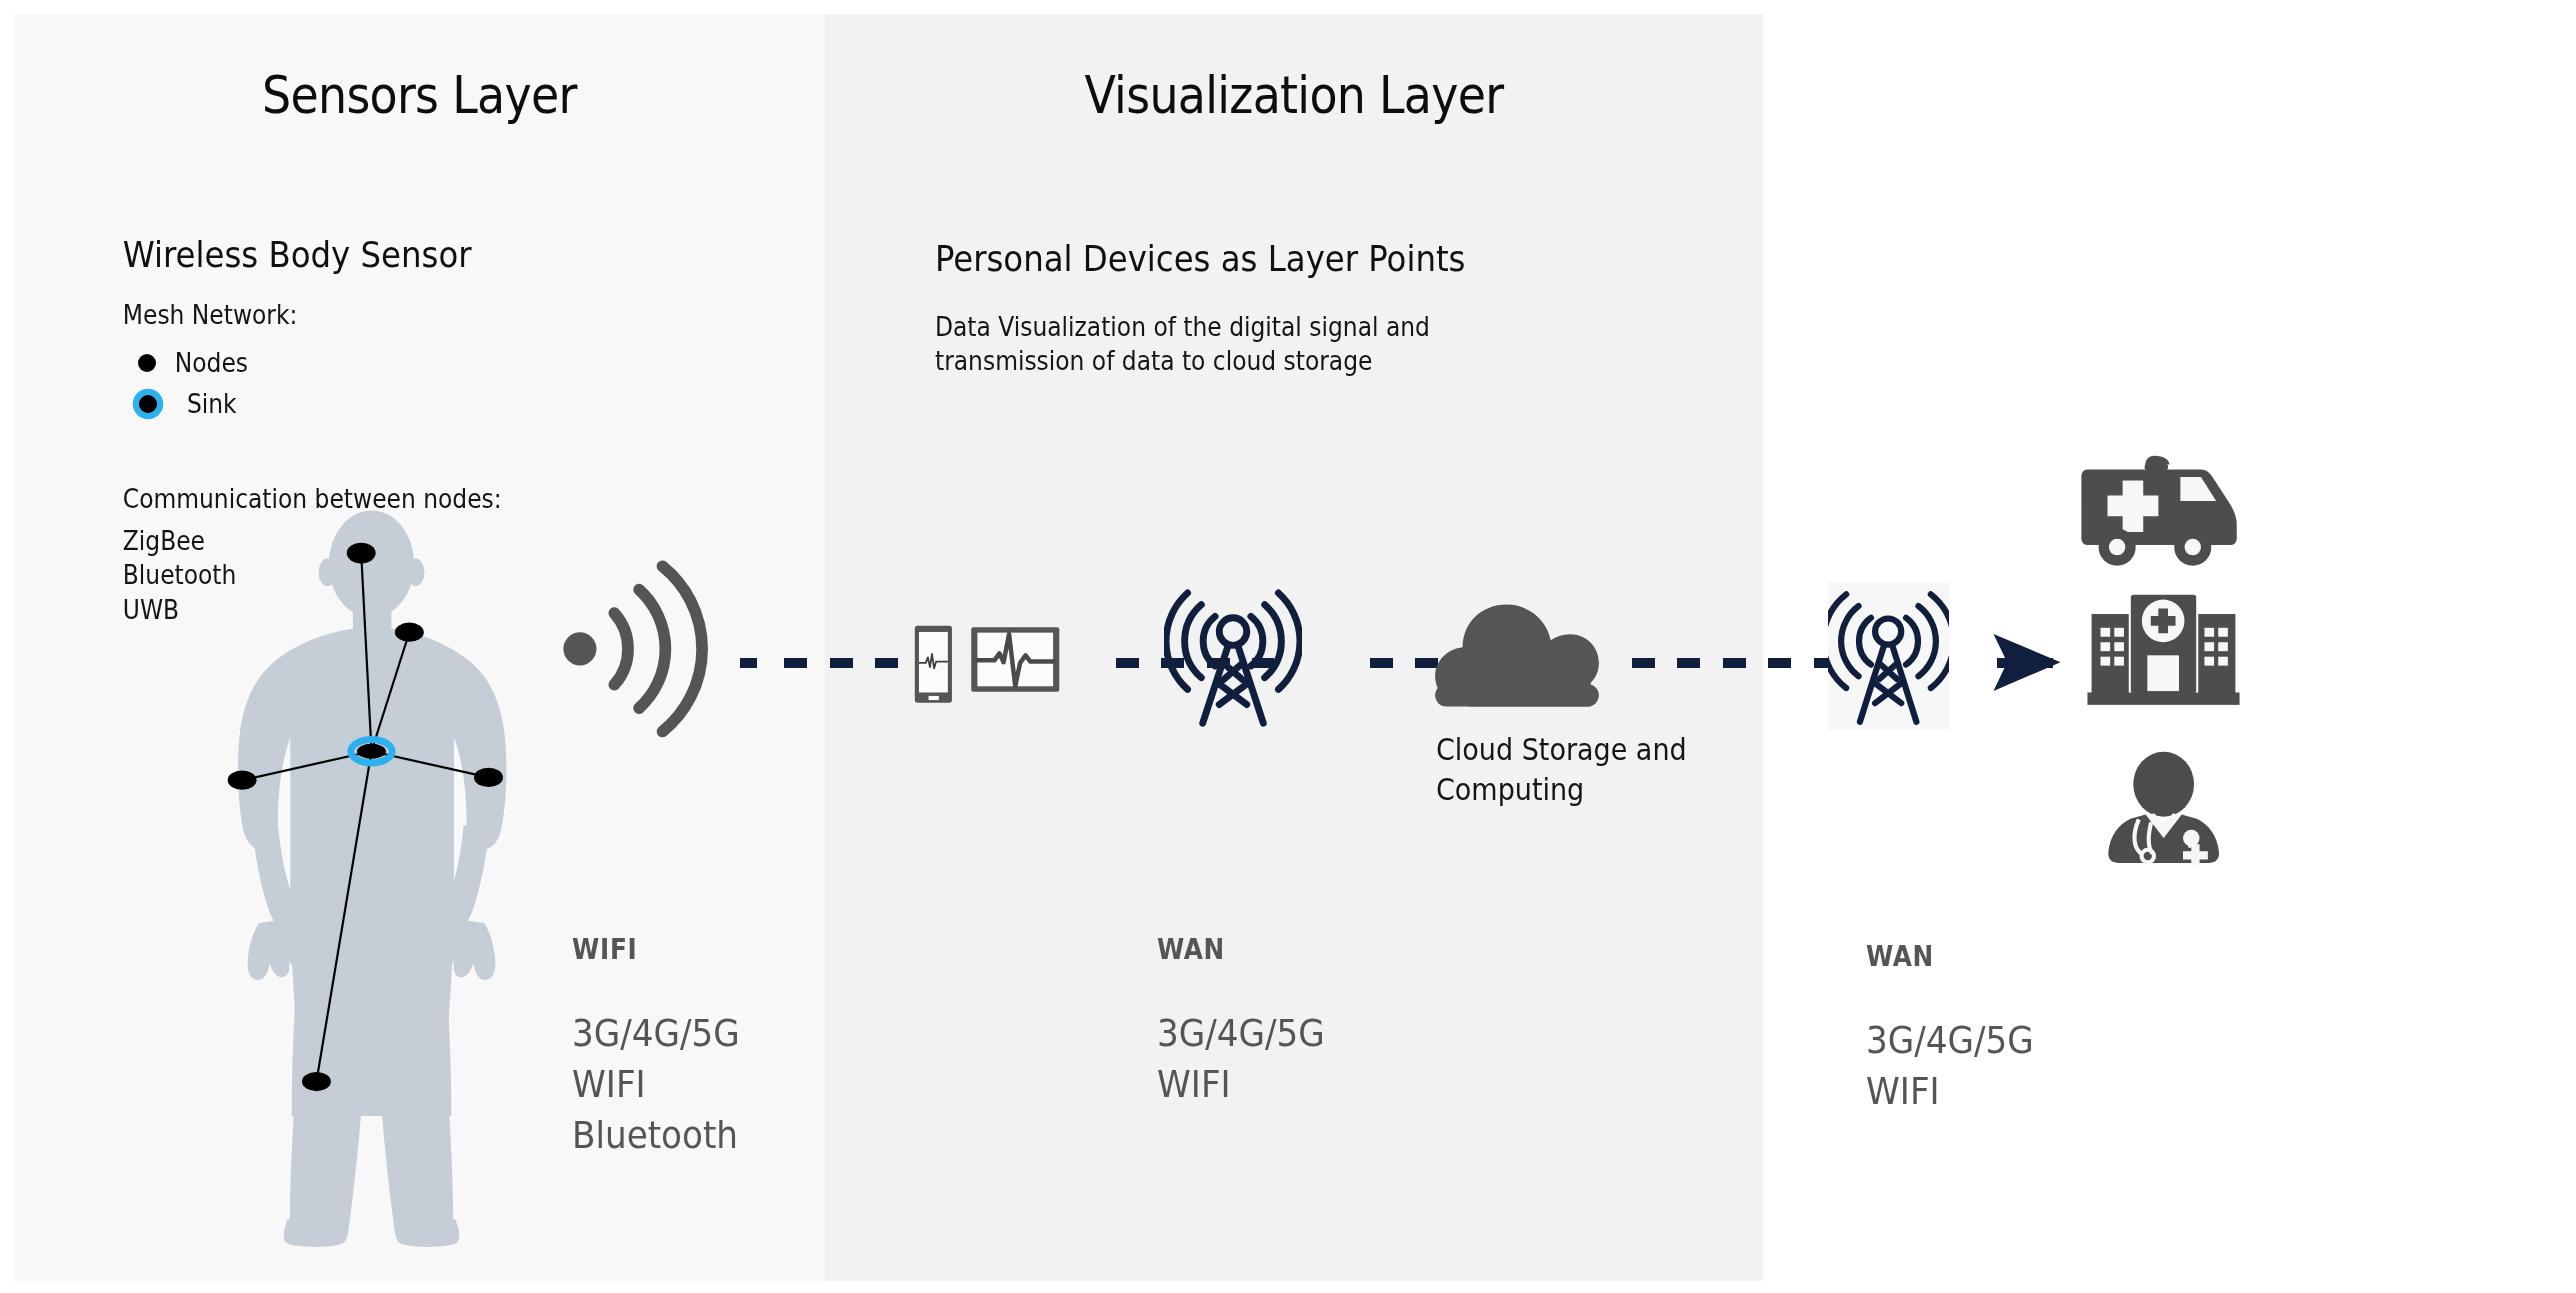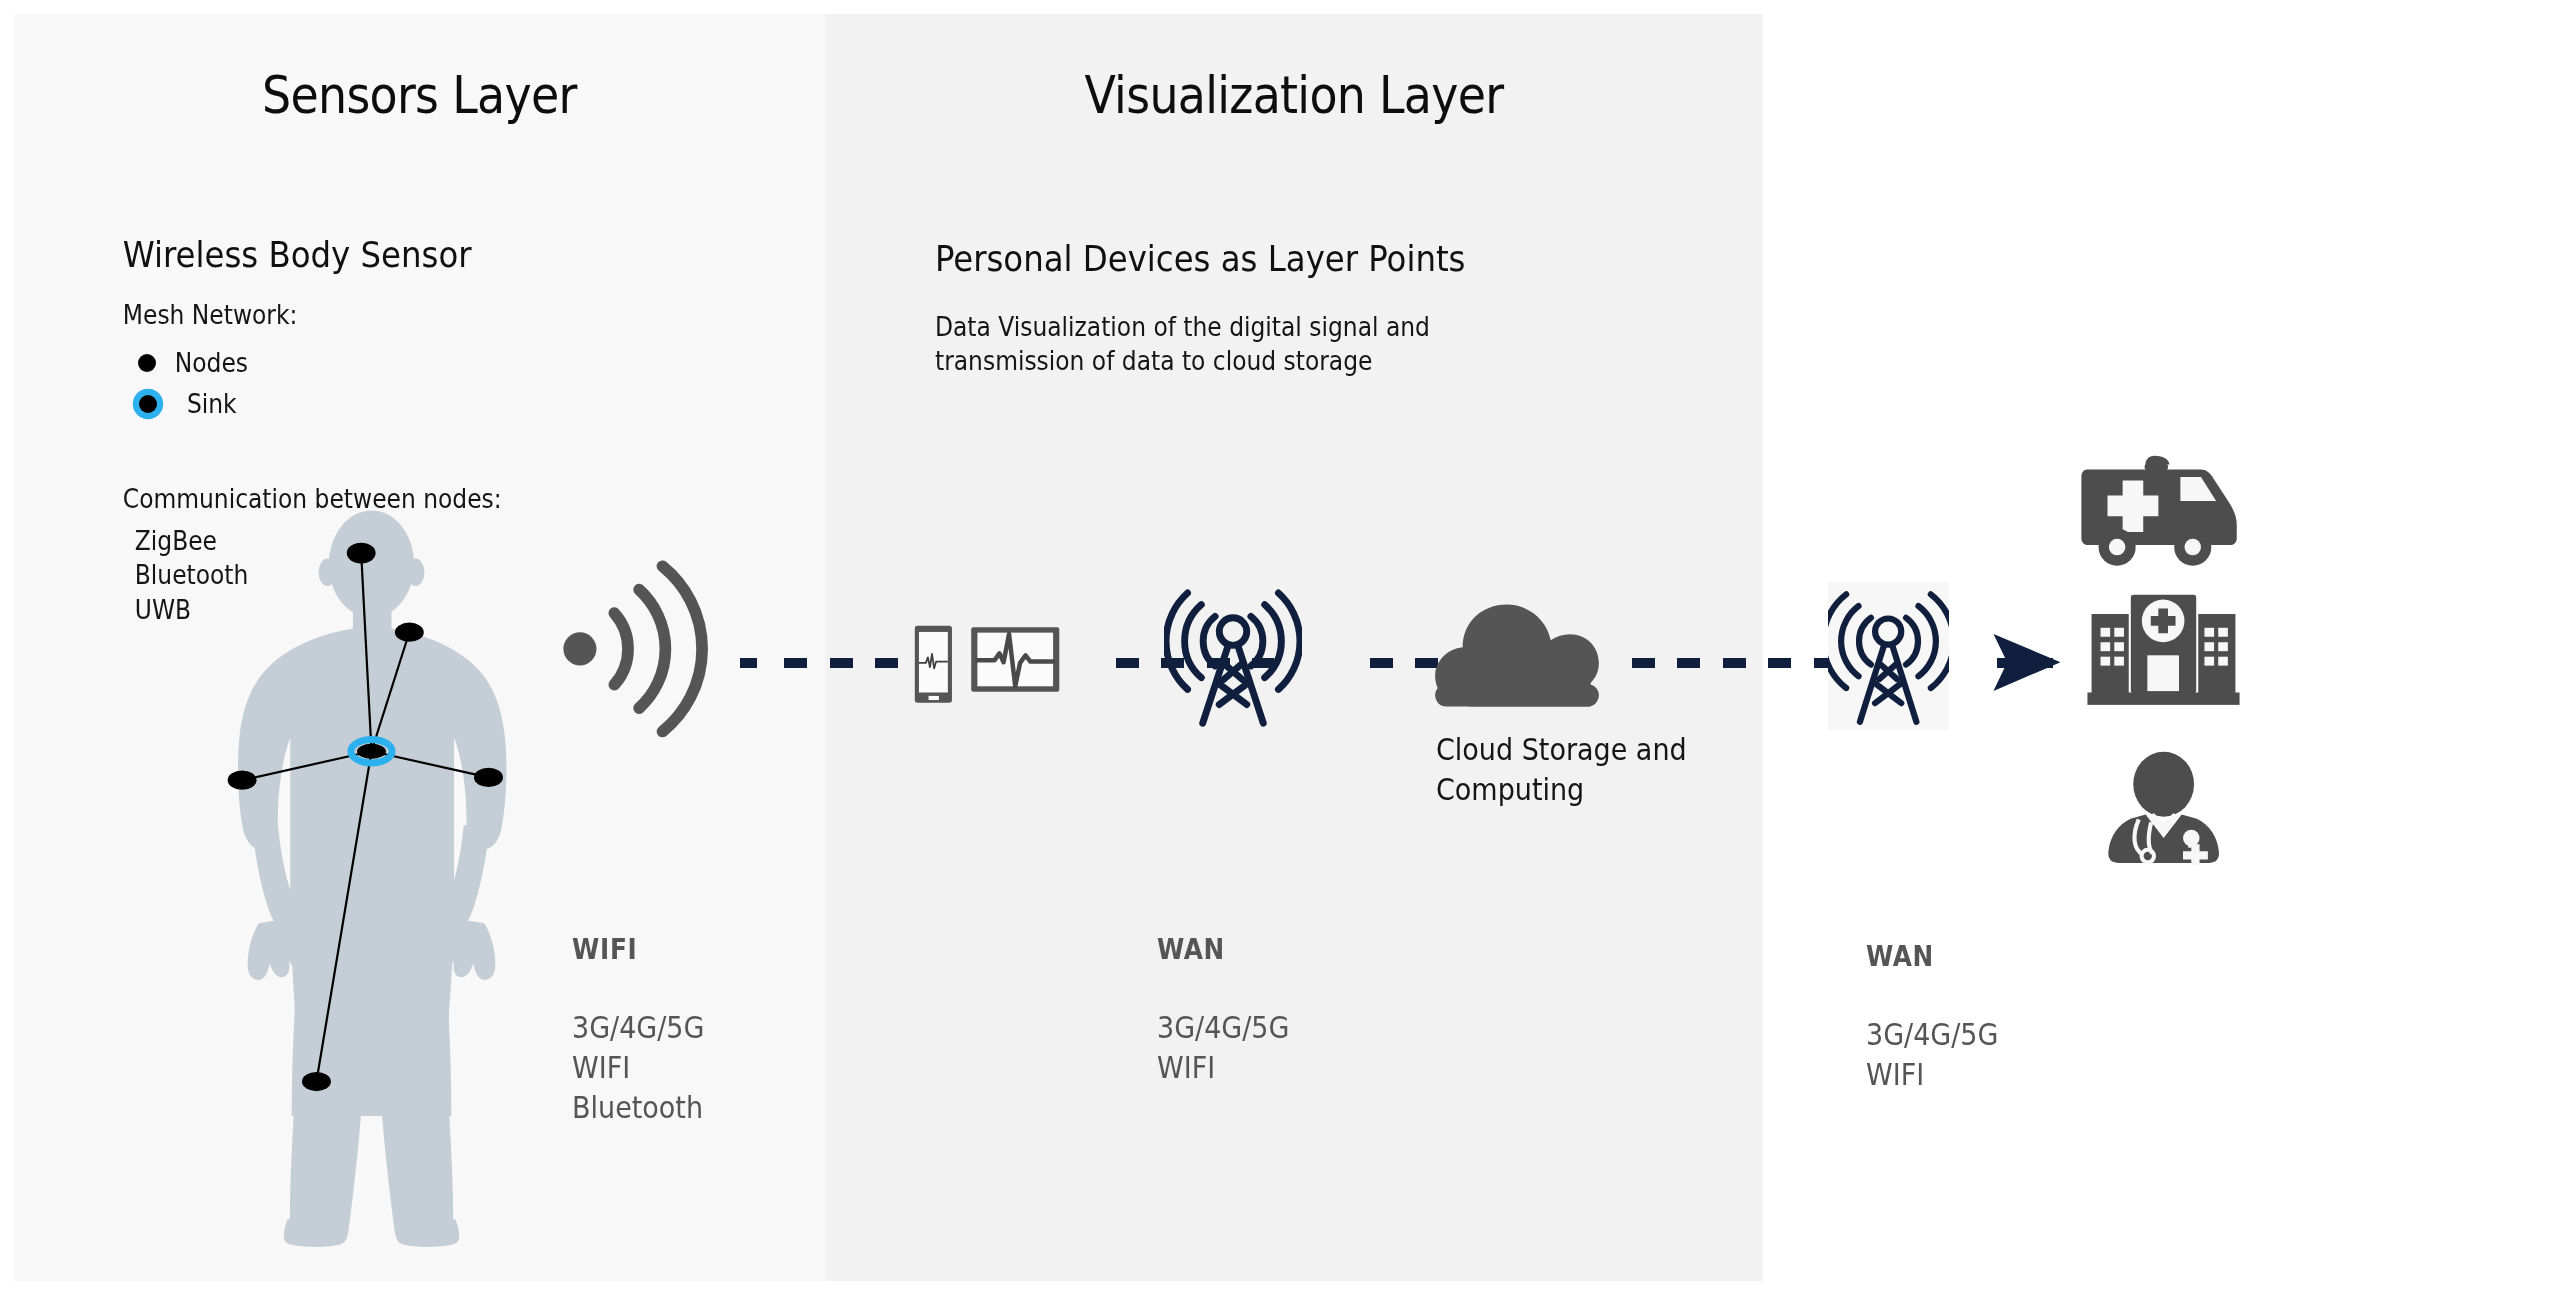--- a/index.html
+++ b/index.html
@@ -31,27 +31,27 @@
   #wbs-title{left:109px;top:220px;}
   #mesh-label{left:109px;top:284px;}
   .bullet-row{position:absolute;display:flex;align-items:center;}
   #bullet-nodes{left:124px;top:334px;}
   #bullet-sink{left:124px;top:375px;gap:9px;}
   .bullet-dot{width:18px;height:18px;border-radius:50%;background:#000;margin-right:19px;flex:0 0 auto;}
   .bullet-dot.sink{background:#000;box-shadow:0 0 0 6.2px #2cb0ee;margin-left:1.4px;margin-right:20.7px;}
   .bullet-label{font-size:26px;color:#151515;
     font-family:"DejaVu Sans Condensed","Liberation Sans",sans-serif;}
   #comm-label{left:109px;top:468px;}
-  #comm-list{left:109px;top:510px;margin-left:12px;}
+  #comm-list{left:109px;top:510px;}
 
   
   .tech{position:absolute;color:#555555;
     font-family:"DejaVu Sans Condensed","Liberation Sans",sans-serif;}
   .tech-head{font-size:27.5px;font-weight:700;letter-spacing:0.7px;}
-  .tech-list{font-size:30px;line-height:1.34;margin-top:43px;}
+  .tech-list{font-size:38px;line-height:1.34;margin-top:43px;}
   #tech-1{left:572px;top:933px;}
   #tech-2{left:1157px;top:933px;}
   #tech-3{left:1866px;top:940px;}
 
   
   #body-fig{position:absolute;left:227px;top:510px;width:289px;height:744px;}
   #body-fig svg{width:100%;height:100%;display:block;}
 
   
   #wifi-signal{position:absolute;left:551px;top:544px;width:179px;height:207px;}

